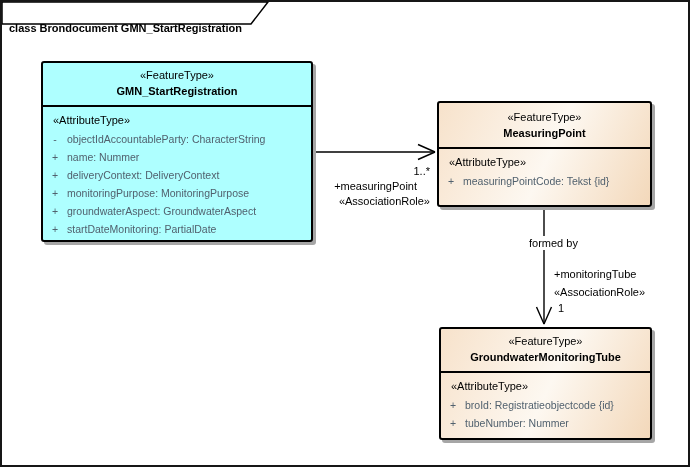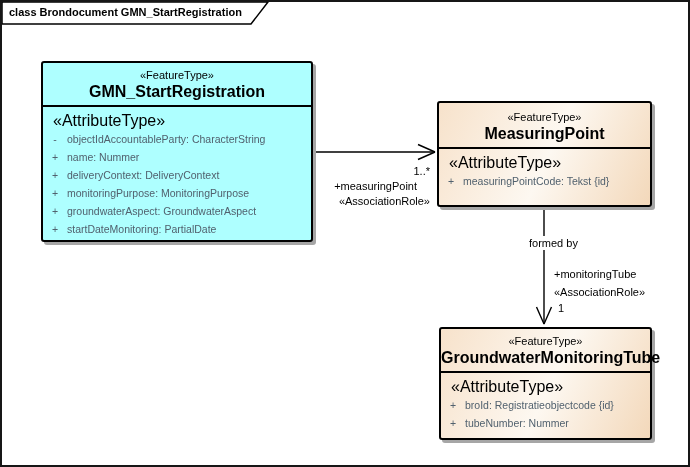--- a/index.html
+++ b/index.html
@@ -1,30 +1,30 @@
 <!DOCTYPE html>
 <html><head>
 <meta charset="utf-8">
 <style>
   html,body{margin:0;padding:0;background:#e8e8e8;font-family:"Liberation Sans",sans-serif;}
   #stage{position:relative;width:690px;height:467px;background:#ffffff;border:2px solid #161616;
          box-sizing:border-box;overflow:hidden;}
   #connector-layer{position:absolute;left:0;top:0;width:690px;height:467px;z-index:1;}
 
-  .frame-title{position:absolute;left:7px;top:4px;z-index:3;font-size:11px;font-weight:bold;color:#000;white-space:nowrap;}
+  .frame-title{position:absolute;left:7px;top:20px;z-index:3;font-size:11px;font-weight:bold;color:#000;white-space:nowrap;}
 
   .uml-class{position:absolute;z-index:2;border:2px solid #000;border-radius:3px;
              box-shadow:3px 3px 0 #a6a6a6;box-sizing:border-box;}
   .uml-class.cyan{background:#aeffff;}
   .uml-class.peach{background:linear-gradient(115deg,#f7e2cb 0%,#fdf8f1 52%,#f3d8ba 100%);}
   .class-header{border-bottom:2px solid #000;text-align:center;padding-top:4px;box-sizing:border-box;}
   .class-header .stereo{font-size:11px;color:#000;line-height:16px;text-align:center;}
-  .class-header .cname{font-size:16px;font-weight:bold;color:#000;line-height:17px;white-space:nowrap;}
+  .class-header .cname{font-size:11px;font-weight:bold;color:#000;line-height:17px;white-space:nowrap;}
   .attr-section{padding-top:5px;}
-  .attr-stereo{font-size:16px;color:#000;padding-left:10px;line-height:17px;margin-bottom:1px;}
+  .attr-stereo{font-size:11px;color:#000;padding-left:10px;line-height:17px;margin-bottom:1px;}
   .attr-row{display:flex;font-size:10.5px;color:#51616e;line-height:18px;white-space:nowrap;}
   .attr-row .vis{width:24px;text-align:center;flex:0 0 24px;}
 
   .conn-label{position:absolute;z-index:3;font-size:11px;color:#000;line-height:14px;white-space:nowrap;}
   .right-align{width:110px;text-align:right;}
   .assoc-name{background:#ffffff;padding:0 3px;margin-left:10px;}
 </style>
 </head>
 <body>
 

